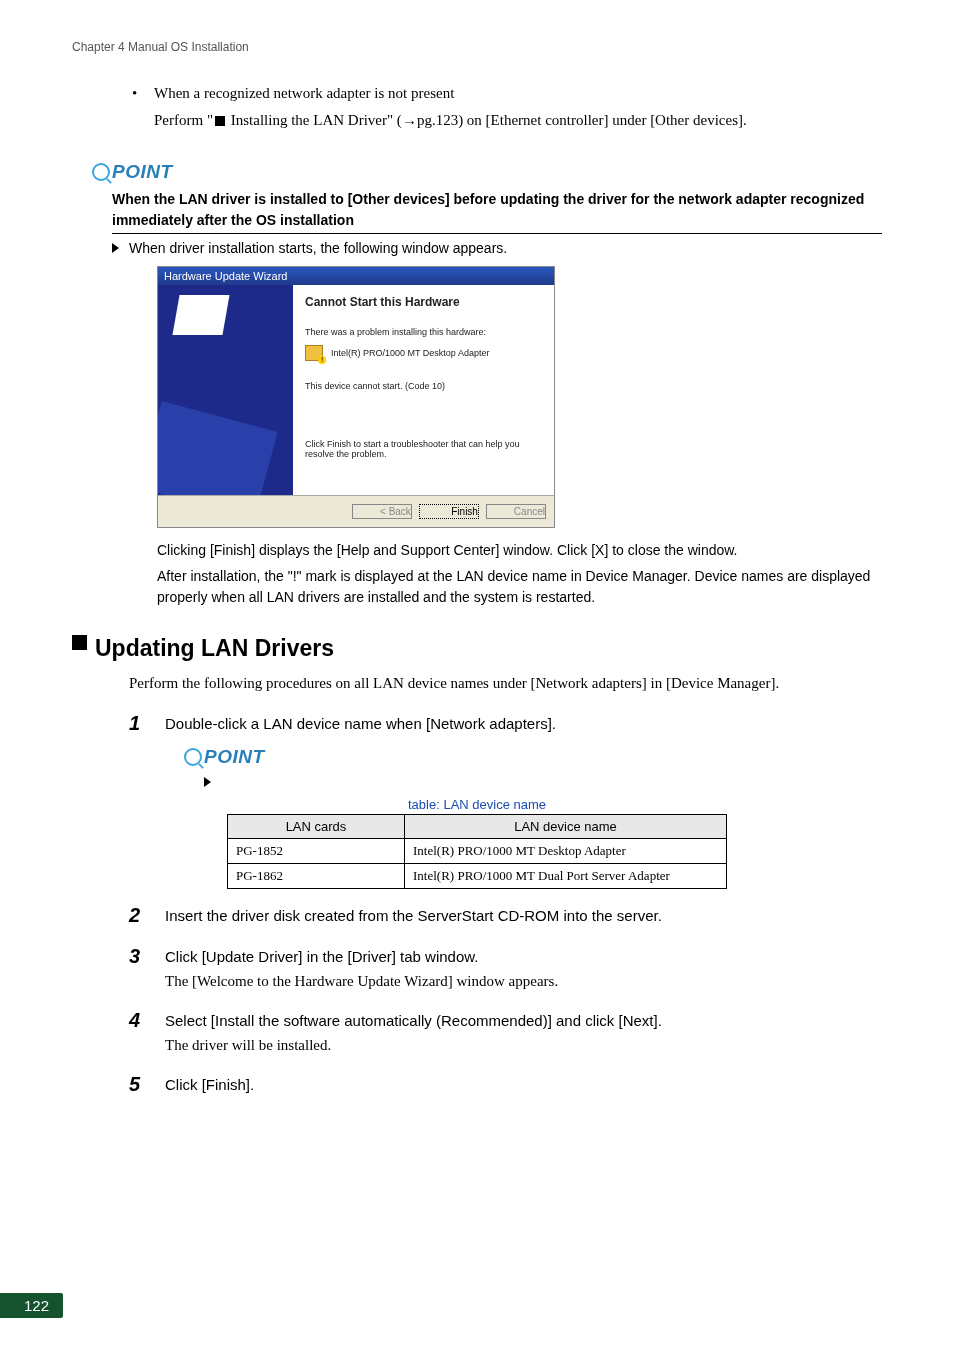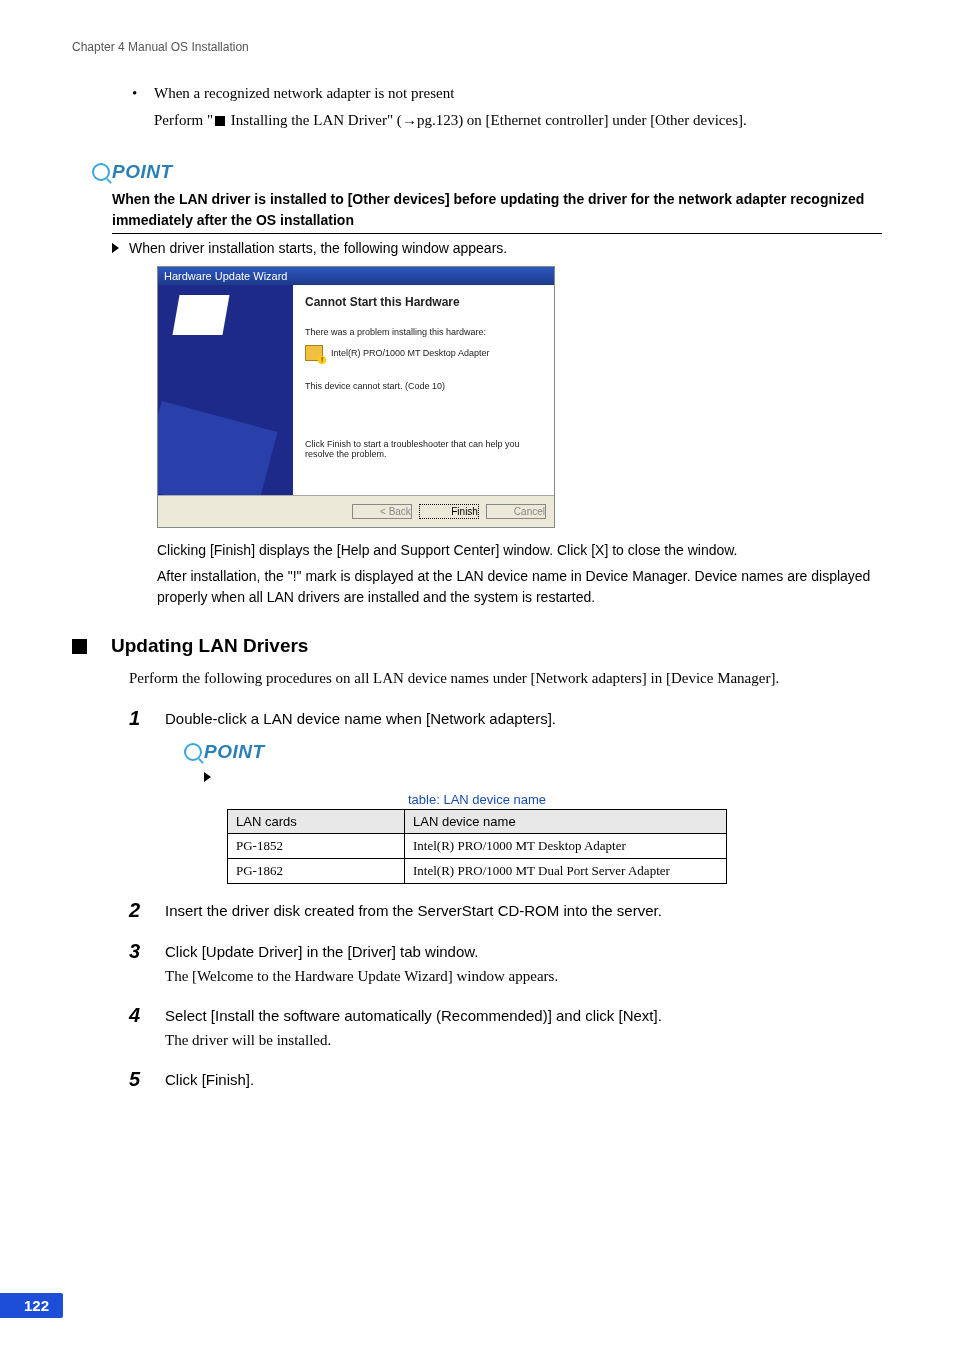--- a/index.html
+++ b/index.html
@@ -204,26 +204,24 @@
   .screenshot .btn.active {
     border: 1px dotted #000;
     color: #000;
   }
   .after-screenshot {
     margin: 0 0 26px 85px;
     font-size: 14px;
     line-height: 1.55;
   }
   .section-h {
-    font-size: 19px;
+    font-size: 23px;
     font-weight: bold;
     margin: 6px 0 10px 0;
     display: flex;
-    align-items: center;
-    gap: 16px;
   }
   .section-h .sq {
     width: 15px;
     height: 15px;
     background: #000;
     margin-right: 8px;
   }
   .serif-para {
     font-family: "Times New Roman", Times, serif;
     font-size: 15px;
@@ -275,32 +273,32 @@
     width: 500px;
   }
   table.device-table th, table.device-table td {
     border: 1px solid #000;
     padding: 4px 8px;
     font-size: 13px;
   }
   table.device-table th {
     background: #e8e8e8;
     font-weight: normal;
-    text-align: left;
+    text-align: center;
   }
   table.device-table td {
     font-family: "Times New Roman", Times, serif;
   }
   .page-badge {
     position: absolute;
     bottom: 30px;
     left: 0;
-    background: #1d4ed8;
+    background: #14532d;
     color: #fff;
-    font-weight: bold;
+    font-weight: normal;
     font-size: 15px;
     padding: 4px 14px 4px 24px;
     border-top-right-radius: 2px;
     border-bottom-right-radius: 2px;
   }
 </style>
 </head>
 <body>
 
 <div class="page">

